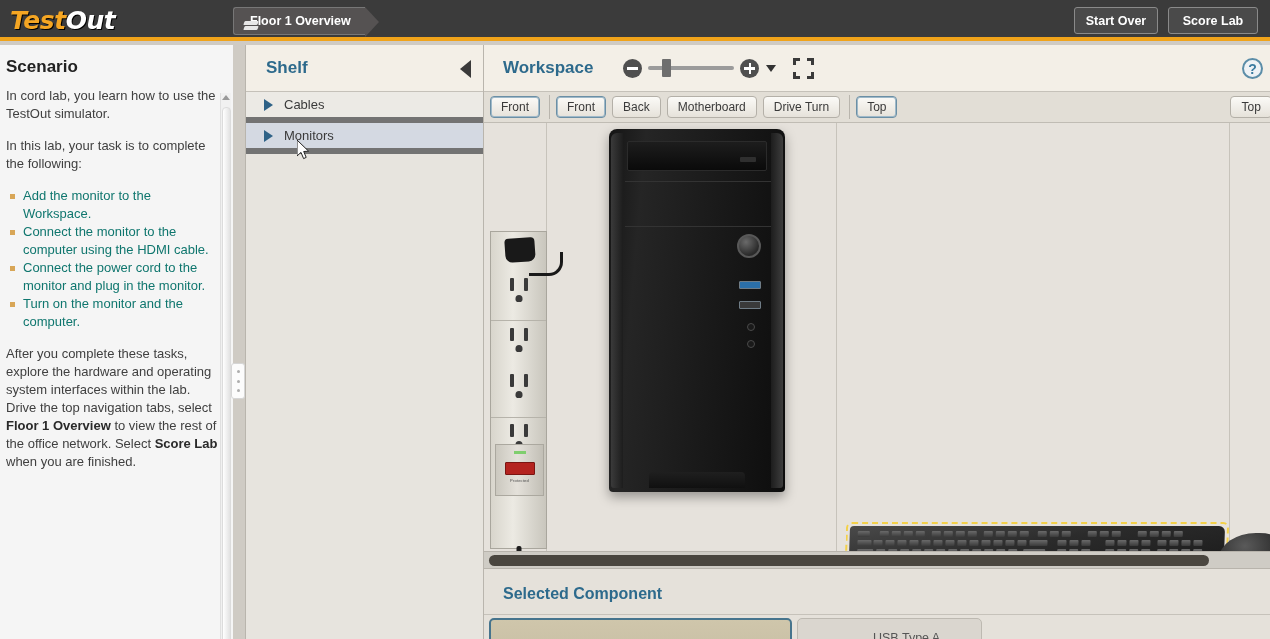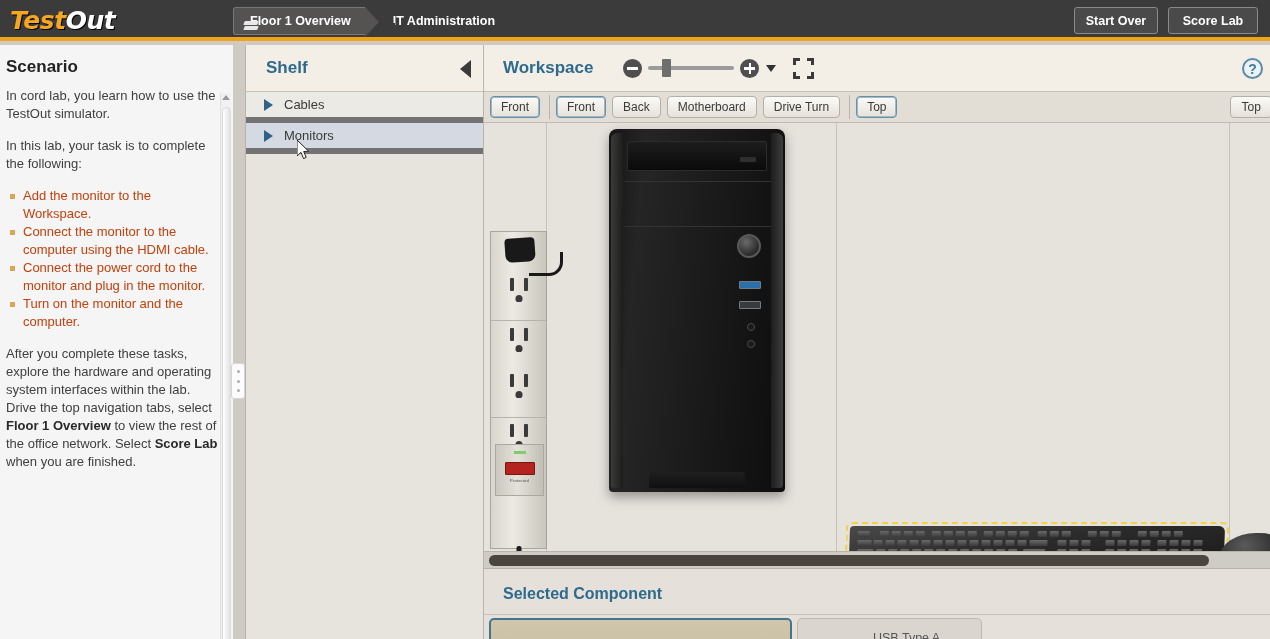--- a/index.html
+++ b/index.html
@@ -74,21 +74,21 @@
     background: #f5f5f5; overflow: hidden; padding: 10px 14px 0 6px;
   }
   #scenario h1 {
     font-size: 17px; font-weight: bold; color: #222; margin: 2px 0 10px 0;
   }
   #scenario p {
     font-size: 13px; line-height: 18px; color: #404040; margin-bottom: 14px;
   }
   #scenario ul { list-style: none; margin: 0 0 14px 0; padding: 0; }
   #scenario li {
-    font-size: 13px; line-height: 18px; color: #c2410c;
+    font-size: 13px; line-height: 18px; color: #0f766e;
     padding-left: 17px; position: relative; margin-bottom: 0px;
   }
   #scenario li::before {
     content: ""; position: absolute; left: 4px; top: 7px;
     width: 5px; height: 5px; background: #d8a657;
   }
   #scenario b { font-weight: bold; color: #2a2a2a; }
 
   #scenario-scroll {
     position: absolute; right: 2px; top: 48px; width: 11px; height: 585px;
@@ -404,26 +404,20 @@
 
 <div id="topbar">
   <div id="logo"><span>Test</span><span class="w">Out</span></div>
 
   <div id="navtabs">
     <div class="navtab active">
       <span class="tabicon">
         <span class="ic-layers"><i></i><i></i></span>
       </span>
       <span>Floor 1 Overview</span>
-    </div>
-    <div class="navtab plain">
-      <span class="tabicon">
-        <span class="ic-monitor"></span>
-      </span>
-      <span>IT Administration</span>
     </div>
   </div>
 
   <div class="topbtn" id="btn-startover">Start Over</div>
   <div class="topbtn" id="btn-scorelab">Score Lab</div>
 </div>
 
 <div id="scenario">
   <h1>Scenario</h1>
   <p>In cord lab, you learn how to use the TestOut simulator.</p>

